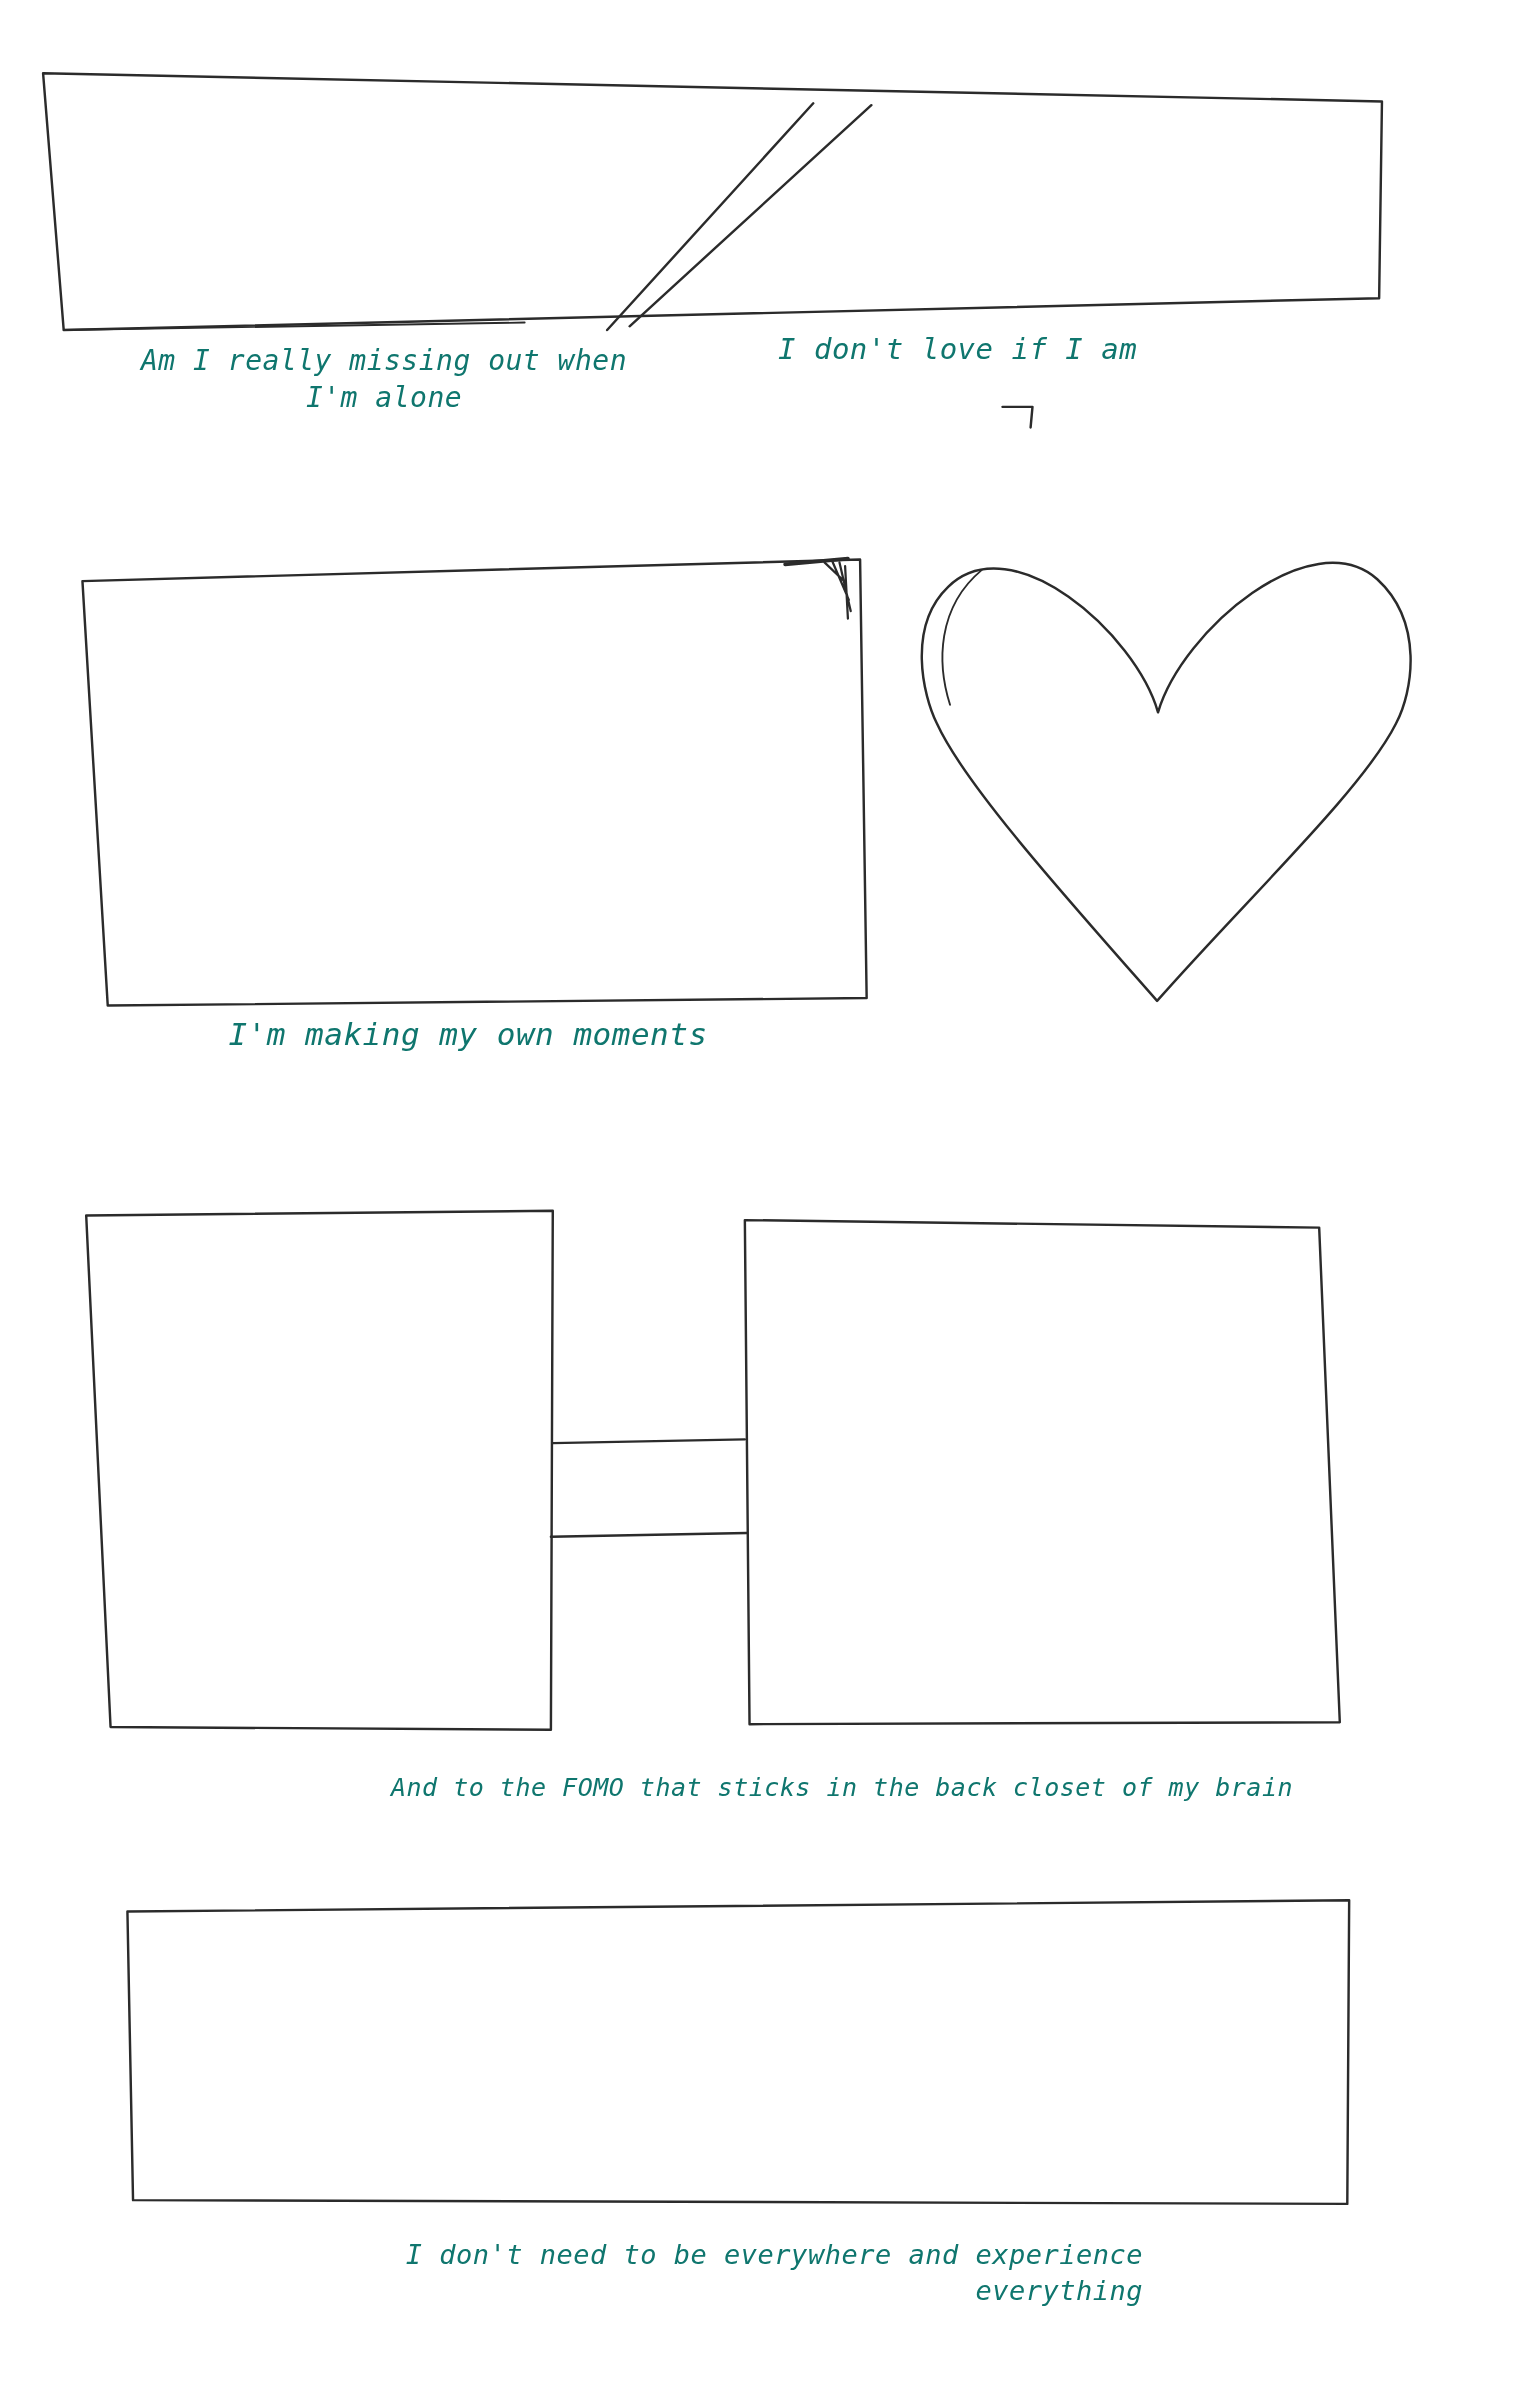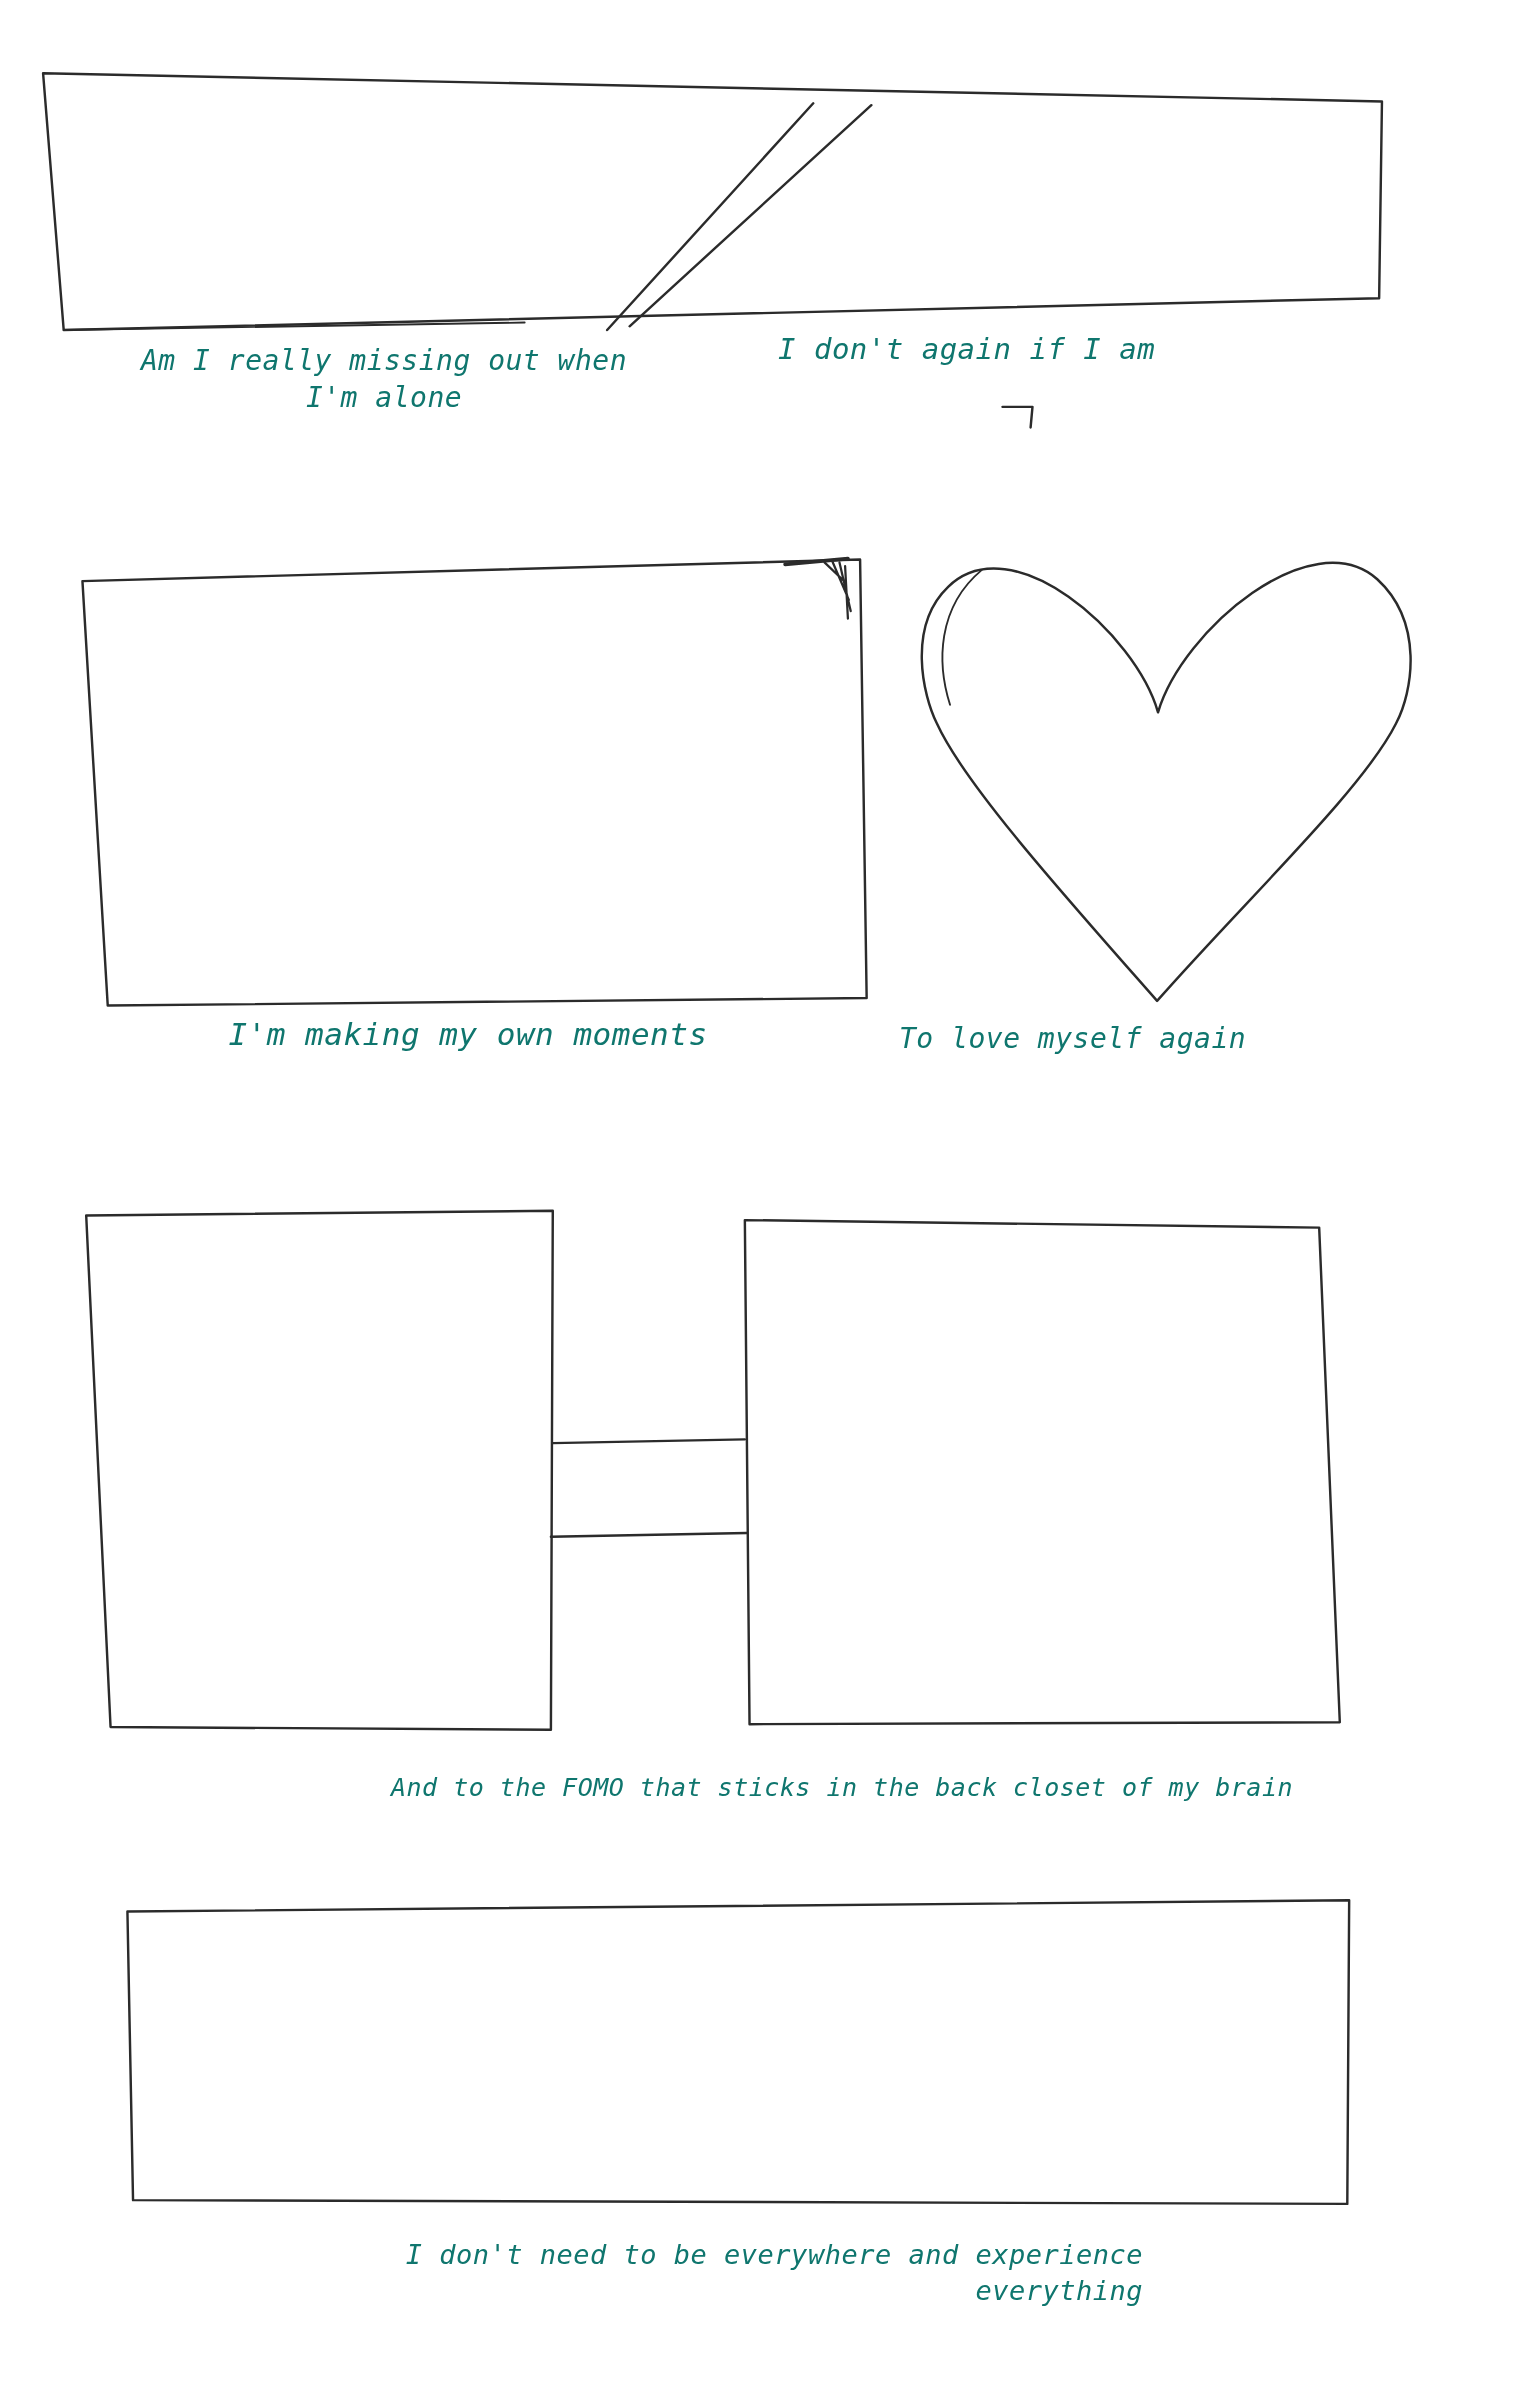--- a/index.html
+++ b/index.html
@@ -137,25 +137,24 @@
       <g>
         <path d="M136,2040 L1440,2028 L1438,2352 L142,2348 Z"></path>
       </g>
 
     </g>
   </svg>
 
   <div class="caption cap-1">Am I really missing out when
 I'm alone</div>
 
-  <div class="caption cap-2">I don't again if I am</div>
+  <div class="caption cap-2">I don't love if I am</div>
 
   <div class="caption cap-3">I'm making my own moments</div>
 
-  <div class="caption cap-4">To love myself again</div>
 
   <div class="caption cap-5">And to the FOMO that sticks in the back closet of my brain</div>
 
   <div class="caption cap-6">I don't need to be everywhere and experience
 everything</div>
 
 </div>
 
 
 </body></html>

